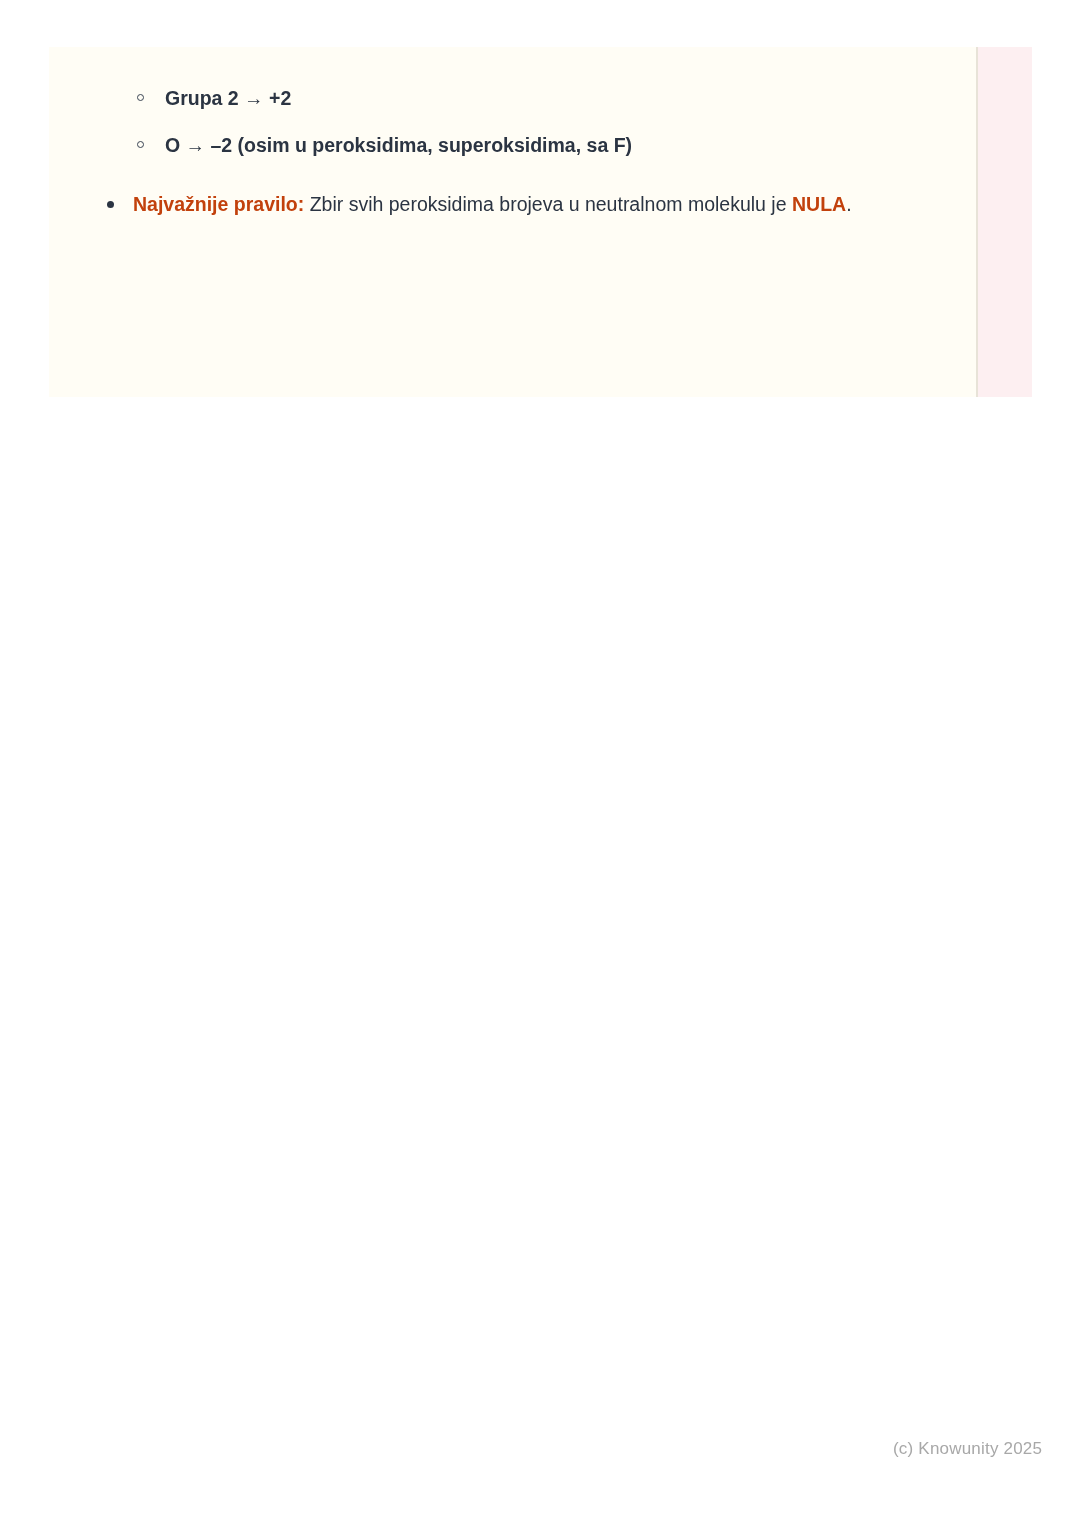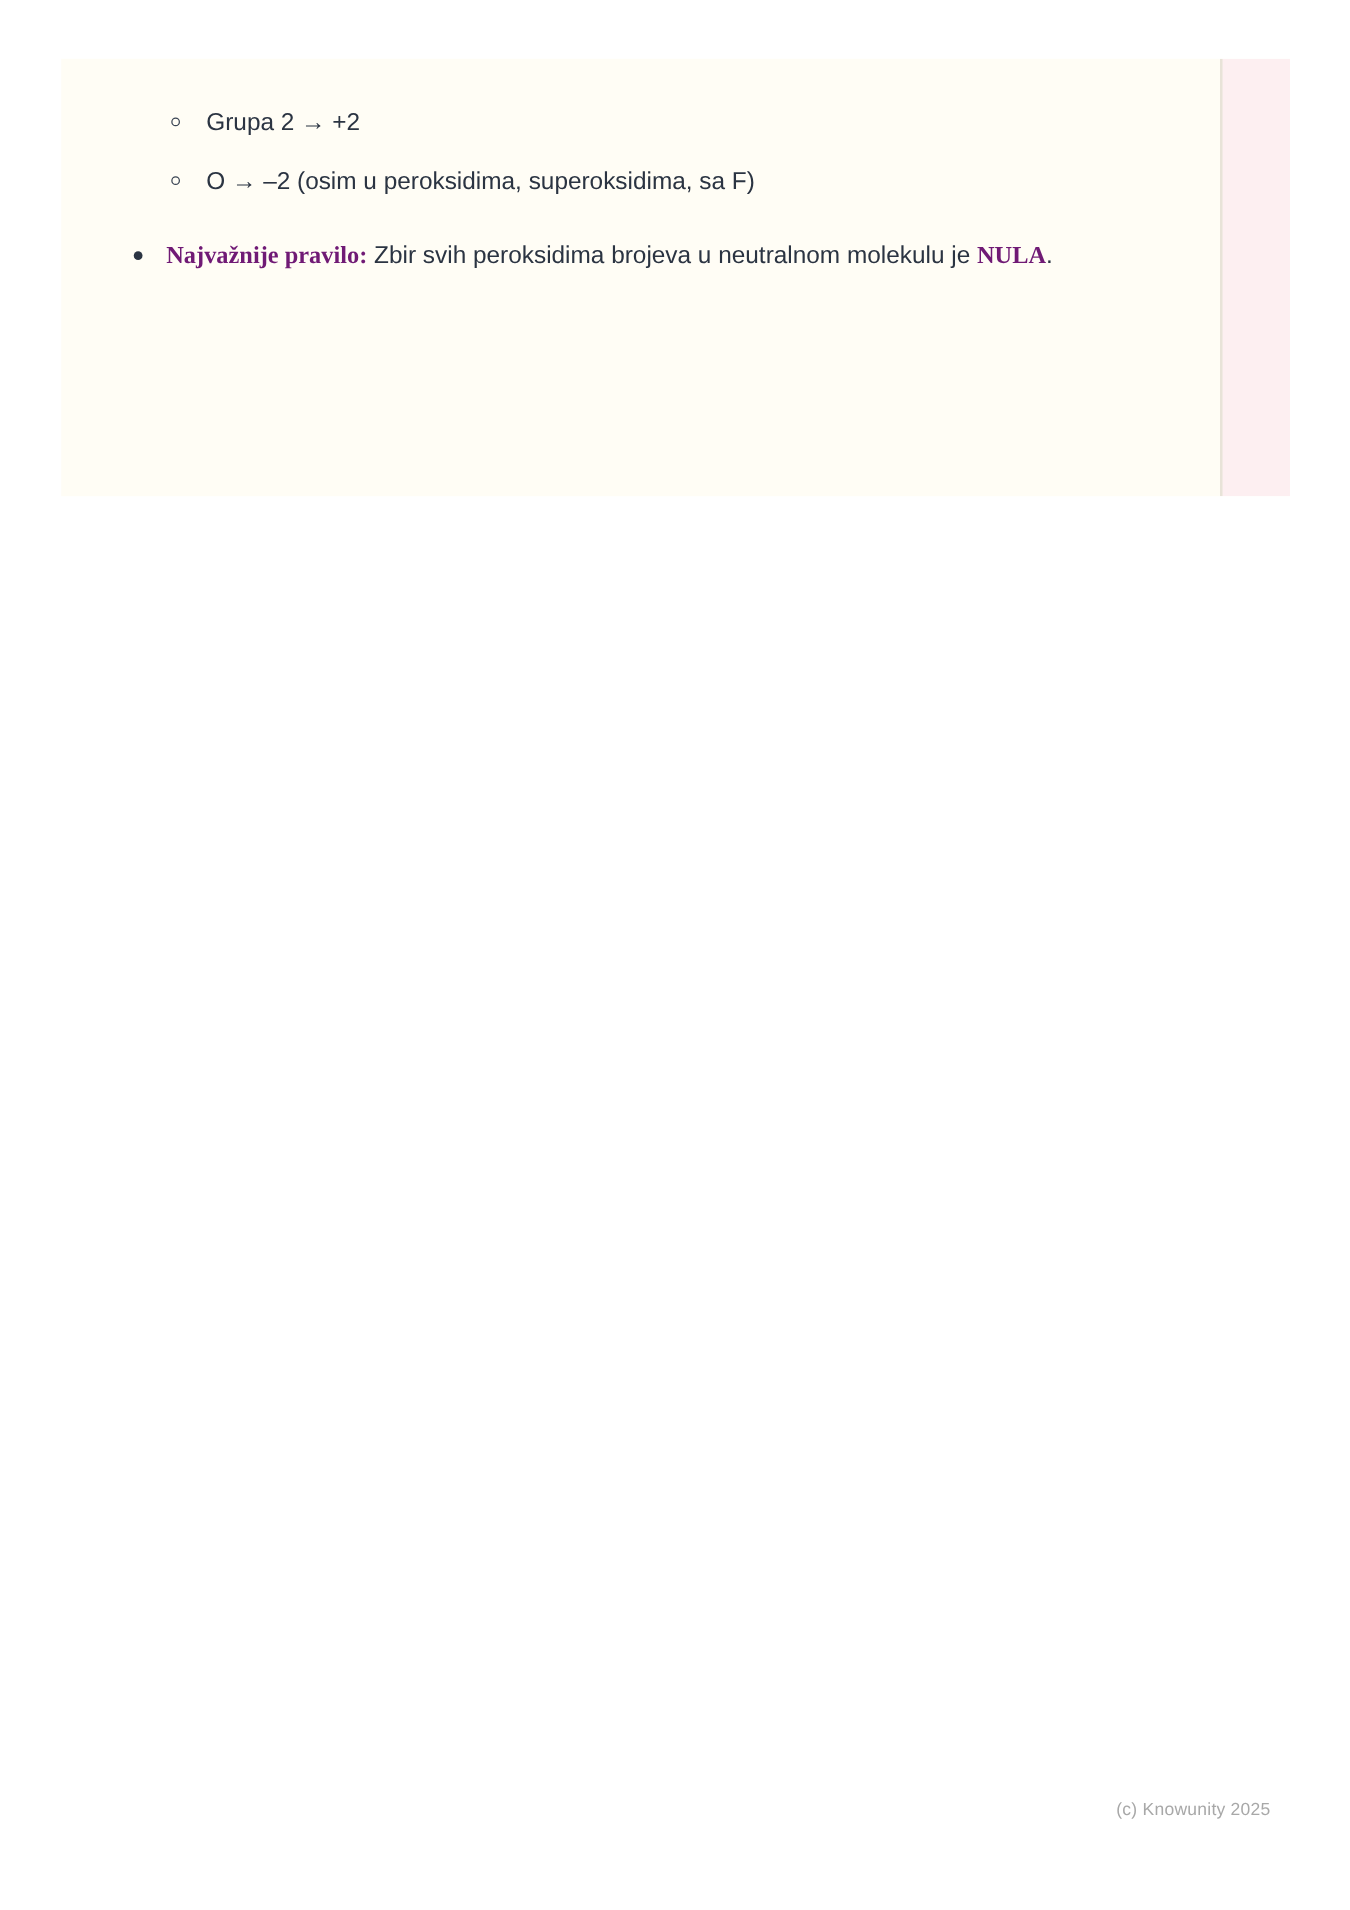--- a/index.html
+++ b/index.html
@@ -51,20 +51,21 @@
     top: 0;
     width: 927px;
     padding: 38px 40px 30px 40px;
     box-sizing: border-box;
   }
 
   ul.sub-list {
     list-style: none;
     margin: 0;
     padding: 0 0 0 48px;
+    font-weight: bold;
   }
   ul.sub-list > li {
     position: relative;
     font-size: 19.5px;
     line-height: 1.35;
     color: #2b3442;
     margin-bottom: 21px;
     padding-left: 28px;
   }
   ul.sub-list > li::before {
@@ -99,33 +100,32 @@
     left: 6px;
     top: 12px;
     width: 7px;
     height: 7px;
     background: #2b3442;
     border-radius: 50%;
   }
 
   .bold {
     font-weight: bold;
-    color: #701a75;
-    font-family: Liberation Serif, serif;
+    color: #c2410c;
   }
 
   .spacer-top {
     height: 9px;
   }
 
   .footer-credit {
     position: absolute;
     left: 893px;
     top: 1439px;
-    font-size: 14px;
+    font-size: 17px;
     color: #a8a8a8;
     letter-spacing: 0.2px;
     font-family: "Liberation Sans", sans-serif;
   }
 </style>
 </head>
 <body>
 
 <div class="page">
 

